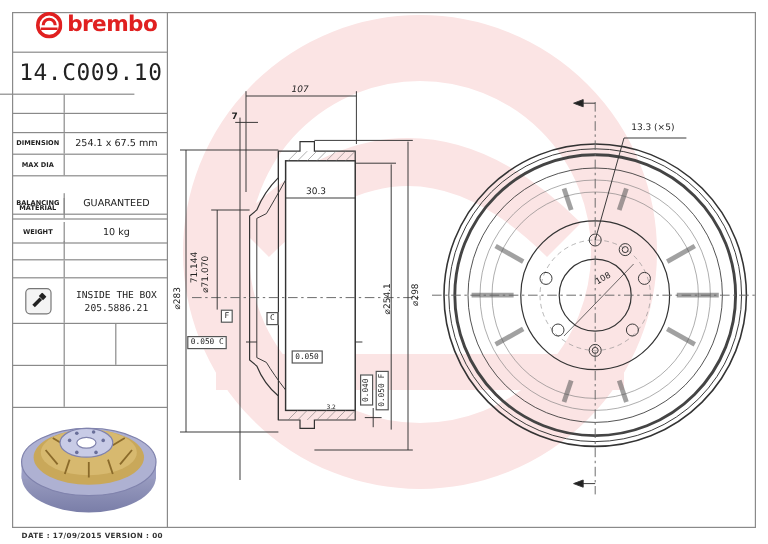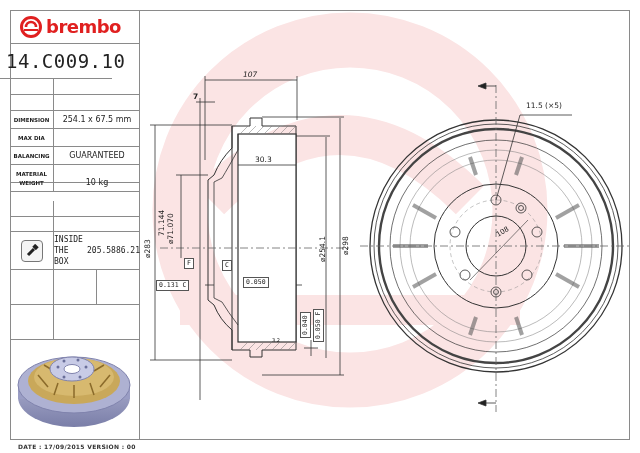--- a/index.html
+++ b/index.html
@@ -1,27 +1,27 @@
 <!DOCTYPE html>
 <html><head>
 <meta charset="utf-8">
 <style>
   html, body { margin:0; padding:0; }
   body { width:640px; height:453px; background:#ffffff; position:relative; overflow:hidden; font-family:"DejaVu Sans Mono", monospace; color:#222; }
   .frame { position:absolute; left:10px; top:10px; width:620px; height:430px; border:1px solid #8a8a8a; box-sizing:border-box; }
   .leftcol { position:absolute; left:10px; top:10px; width:130px; height:430px; border-right:1px solid #8a8a8a; box-sizing:border-box; }
-  .logo { position:absolute; left:10px; top:10px; width:130px; height:34px; border-bottom:1px solid #8a8a8a; box-sizing:border-box; display:flex; align-items:center; padding-left:10px; gap:4px; }
+  .logo { position:absolute; left:10px; top:10px; width:130px; height:34px; border-bottom:1px solid #8a8a8a; box-sizing:border-box; display:flex; padding-left:20px; gap:4px; }
   .logo-text { font-family:"DejaVu Sans", sans-serif; font-weight:bold; color:#e02020; font-size:18px; letter-spacing:-0.5px; }
-  .partno { position:absolute; left:0; top:44px; width:112px; height:35px; border-bottom:1px solid #8a8a8a; box-sizing:border-box; font-size:19px; display:flex; align-items:center; padding-left:6px; letter-spacing:0.5px; }
+  .partno { position:absolute; left:0; top:44px; width:112px; height:35px; border-bottom:1px solid #8a8a8a; box-sizing:border-box; font-size:19px; display:flex; align-items:center; padding-left:16px; letter-spacing:0.5px; }
   .row { position:absolute; left:10px; width:130px; border-bottom:1px solid #8a8a8a; box-sizing:border-box; display:flex; font-size:8px; }
   .row .k { width:44px; border-right:1px solid #8a8a8a; box-sizing:border-box; font-size:5.5px; display:flex; align-items:center; justify-content:center; font-family:"DejaVu Sans", sans-serif; font-weight:bold; }
   .row .v { flex:1; display:flex; align-items:center; justify-content:center; font-family:"DejaVu Sans", sans-serif; font-size:8px; }
   .box-row { position:absolute; left:10px; top:232px; width:130px; height:38px; border-bottom:1px solid #8a8a8a; box-sizing:border-box; display:flex; }
   .box-row .k { width:44px; border-right:1px solid #8a8a8a; box-sizing:border-box; display:flex; align-items:center; justify-content:center; }
-  .box-row .v { flex:1; display:flex; flex-direction:row; align-items:center; justify-content:center; font-size:8px; line-height:11px; }
+  .box-row .v { flex:1; display:flex; flex-direction:column; align-items:center; justify-content:center; font-size:8px; line-height:11px; }
   .screw-badge { width:20px; height:20px; border:1px solid #777; border-radius:4px; display:flex; align-items:center; justify-content:center; background:#f4f4f4; }
   .date { position:absolute; left:18px; top:443px; font-size:6px; font-family:"DejaVu Sans", sans-serif; font-weight:bold; color:#333; letter-spacing:0.3px; }
   .watermark { position:absolute; left:140px; top:10px; width:490px; height:430px; overflow:hidden; }
   .dim { position:absolute; font-family:"DejaVu Sans", sans-serif; font-size:7.5px; color:#222; }
   .vert { transform:rotate(-90deg); transform-origin:left top; white-space:nowrap; }
   .tolbox { position:absolute; font-size:6.5px; font-family:"DejaVu Sans Mono", monospace; border:1px solid #555; background:#fff; padding:0 2px; height:9px; line-height:9px; }
 </style>
 </head>
 <body>
 
@@ -48,28 +48,28 @@
     <div class="v"></div>
   </div>
 
 <div class="row" style="top:111px;height:18px;">
   <div class="k">DIMENSION</div>
   <div class="v">254.1 x 67.5 mm</div>
 </div>
 <div class="row" style="top:129px;height:18px;">
   <div class="k">MAX DIA</div>
 </div>
-<div class="row" style="top:147px;height:18px;">
+<div class="row" style="top:161px;height:18px;">
   <div class="k">BALANCING</div>
   <div class="v">GUARANTEED</div>
 </div>
 <div class="row" style="top:165px;height:18px;">
   <div class="k">MATERIAL</div>
 </div>
-<div class="row" style="top:174px;height:18px;">
+<div class="row" style="top:185px;height:18px;">
   <div class="k">WEIGHT</div>
   <div class="v">10 kg</div>
 </div>
 <div class="row" style="top:201px;height:16px;">
     <div class="k"></div>
     <div class="v"></div>
   </div>
 <div class="row" style="top:217px;height:15px;">
     <div class="k"></div>
     <div class="v"></div>
@@ -247,20 +247,20 @@
 <div class="dim" style="left:193px;top:92px;font-weight:bold;">7</div>
 <div class="dim" style="left:255px;top:155px;">30.3</div>
 <div class="dim vert" style="left:143px;top:258px;">⌀283</div>
 <div class="dim vert" style="left:157px;top:236px;">71.144</div>
 <div class="dim vert" style="left:166px;top:244px;">⌀71.070</div>
 <div class="dim vert" style="left:318px;top:262px;">⌀254.1</div>
 <div class="dim vert" style="left:341px;top:255px;">⌀298</div>
 
 <div class="tolbox" style="left:184px;top:258px;">F</div>
 <div class="tolbox" style="left:222px;top:260px;">C</div>
-<div class="tolbox" style="left:156px;top:280px;">0.131 C</div>
-<div class="tolbox" style="left:243px;top:277px;">0.050</div>
+<div class="tolbox" style="left:156px;top:280px;">0.050 C</div>
+<div class="tolbox" style="left:243px;top:292px;">0.050</div>
 <div class="tolbox vert" style="left:300px;top:338px;">0.040</div>
 <div class="tolbox vert" style="left:313px;top:342px;">0.050 F</div>
 <div class="dim" style="left:272px;top:337px;font-size:5px;">3.2</div>
 
-<div class="dim" style="left:526px;top:101px;">11.5 (×5)</div>
+<div class="dim" style="left:526px;top:101px;">13.3 (×5)</div>
 <div class="dim" style="left:496px;top:228px;font-size:7px;transform:rotate(-30deg);">108</div>
 
 </body></html>

